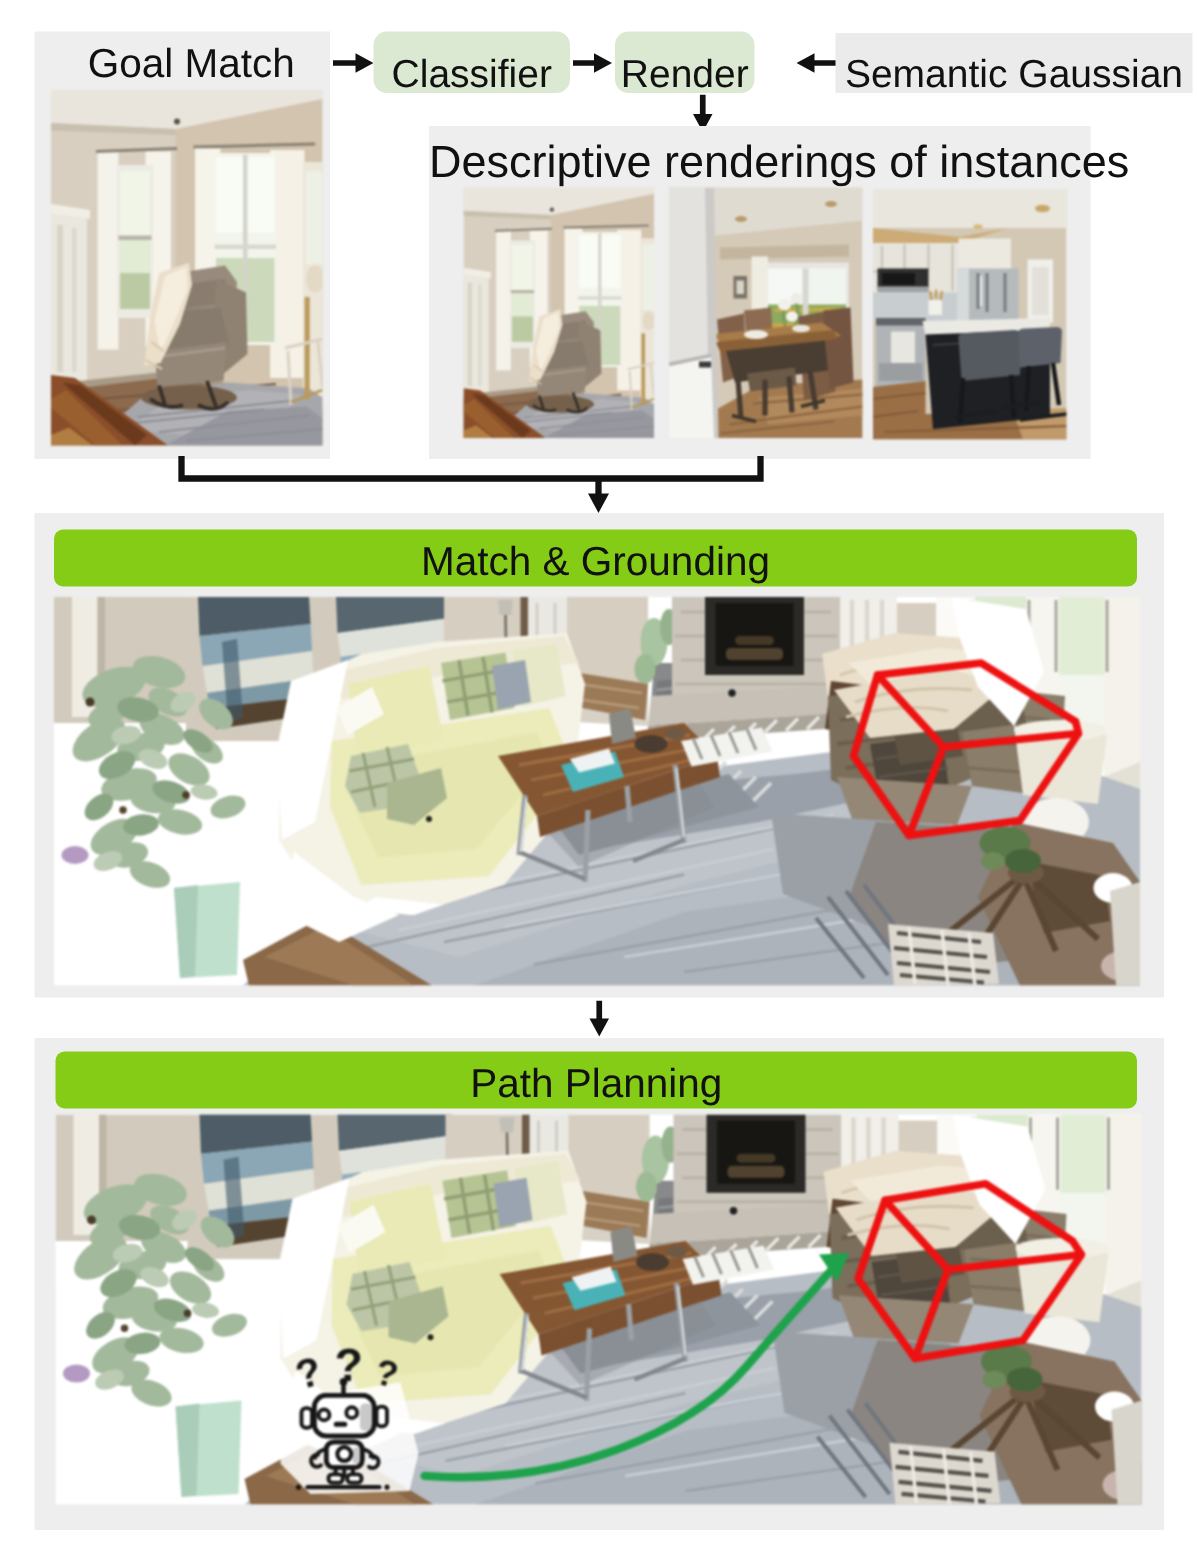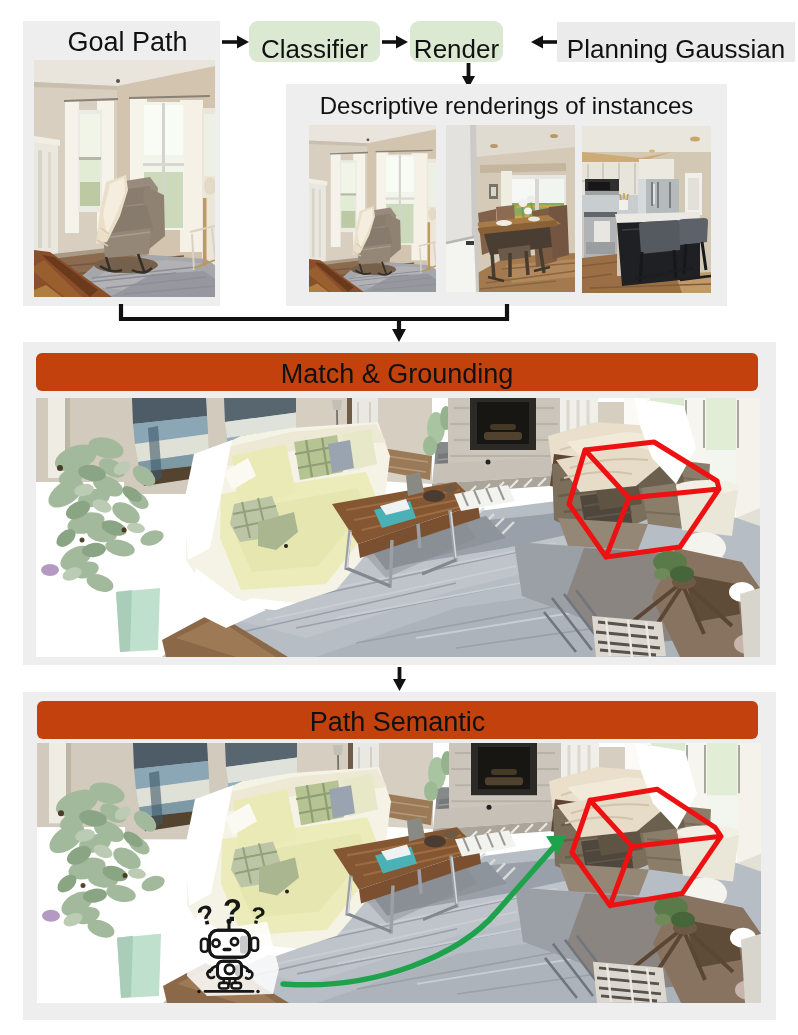--- a/index.html
+++ b/index.html
@@ -1,26 +1,26 @@
 <!DOCTYPE html>
 <html><head><meta charset="utf-8">
 <style>
 html,body{margin:0;padding:0;background:#fff;}
 body{width:798px;height:1035px;position:relative;font-family:"Liberation Sans",sans-serif;overflow:hidden;}
 .panel{position:absolute;background:#eeeeee;}
 .gbox{position:absolute;background:#dbe8d2;border-radius:9px;display:flex;align-items:center;justify-content:center;font-size:26px;color:#111;white-space:nowrap;padding-top:15px;box-sizing:border-box;}
-.hdr{position:absolute;background:#c2410c;border-radius:6px;display:flex;align-items:center;justify-content:center;font-size:27px;color:#111;padding-top:4px;box-sizing:border-box;}
-.lbl{position:absolute;font-size:24px;color:#111;text-align:center;white-space:nowrap;}
+.hdr{position:absolute;background:#84cc16;border-radius:6px;display:flex;align-items:center;justify-content:center;font-size:27px;color:#111;padding-top:4px;box-sizing:border-box;}
+.lbl{position:absolute;font-size:30px;color:#111;text-align:center;white-space:nowrap;}
 svg{display:block;position:absolute;} .ph{filter:blur(0.6px);}
 </style></head>
 <body>
 
 <div class="panel" style="left:23px;top:21px;width:197px;height:285px;"></div>
 
-<div class="lbl" style="left:29px;top:27px;width:197px;font-size:27px;">Goal Path</div>
+<div class="lbl" style="left:29px;top:27px;width:197px;font-size:27px;">Goal Match</div>
 
 <svg class="ph" style="left:34px;top:60px;" width="181" height="237" viewBox="0 0 181 237">
 <defs>
 <g id="groom">
 
 <rect width="181" height="237" fill="#d8cfc0"></rect>
 <polygon points="83,26 181,6 181,237 83,237" fill="#d2c4ae"></polygon>
 
 <polygon points="0,0 181,0 181,6 83,26 0,22" fill="#e9e5dd"></polygon>
 <polygon points="0,22 83,26 83,30 0,27" fill="#c9bfae"></polygon>
@@ -104,21 +104,21 @@
     <path d="M14,0.5 L26,7 L14,13.5 Z" fill="#111"></path>
 </svg>
 
 <div class="gbox" style="left:410px;top:21px;width:93px;height:41px;">Render</div>
 
 <svg style="left:530px;top:35px;" width="28" height="14" viewBox="0 0 28 14">
 <path d="M28,7 L11,7" stroke="#111" stroke-width="3.6" fill="none"></path>
     <path d="M13,0.5 L1,7 L13,13.5 Z" fill="#111"></path>
 </svg>
 
-<div class="gbox" style="left:557px;top:22px;width:238px;height:40px;background:#ebebeb;border-radius:0;">Planning Gaussian</div>
+<div class="gbox" style="left:557px;top:22px;width:238px;height:40px;background:#ebebeb;border-radius:0;">Semantic Gaussian</div>
 
 <svg style="left:461px;top:63px;" width="15" height="26" viewBox="0 0 15 26">
 <path d="M7.5,0 L7.5,15" stroke="#111" stroke-width="3.8" fill="none"></path>
     <path d="M1,13 L7.5,25 L14,13 Z" fill="#111"></path>
 </svg>
 
 <div class="panel" style="left:286px;top:84px;width:441px;height:222px;"></div>
 
 <div class="lbl" style="left:286px;top:92px;width:441px;">Descriptive renderings of instances</div>
 
@@ -485,21 +485,21 @@
 <path d="M549,52 L618,44 L681,83 M549,52 L593,100 L683,91 M549,52 L533,106 L570,159 L593,100 M570,159 L644,149 L683,91 L681,83" stroke="#ee1111" stroke-width="5" fill="none" stroke-linejoin="round" stroke-linecap="round"></path>
 </svg>
 
 <svg style="left:392px;top:667px;" width="15" height="25" viewBox="0 0 15 25">
 <path d="M7.5,0 L7.5,14" stroke="#111" stroke-width="3.8" fill="none"></path>
     <path d="M1,12 L7.5,24 L14,12 Z" fill="#111"></path>
 </svg>
 
 <div class="panel" style="left:23px;top:692px;width:753px;height:328px;"></div>
 
-<div class="hdr" style="left:37px;top:701px;width:721px;height:38px;">Path Semantic</div>
+<div class="hdr" style="left:37px;top:701px;width:721px;height:38px;">Path Planning</div>
 
 <svg class="ph" style="left:37px;top:743px;" width="724" height="260" viewBox="0 0 724 259" preserveAspectRatio="none">
 <use href="#scene"></use>
 
 <path d="M553,57 L620,46 L678,84 M553,57 L595,103 L684,93 M553,57 L535,109 L573,162 L595,103 M573,162 L645,150 L684,93 L678,84" stroke="#ee1111" stroke-width="5" fill="none" stroke-linejoin="round" stroke-linecap="round"></path>
 
 <path d="M246,240 C340,247 424,210 460,168 C488,136 508,114 520,100" stroke="#1ea34c" stroke-width="5.5" fill="none" stroke-linecap="round"></path>
 <polygon points="509,93 529,92 521,111" fill="#1ea34c"></polygon>
 
 <polygon points="152,190 230,178 242,225 236,250 170,252 150,232" fill="#ffffff" opacity="0.85"></polygon>

